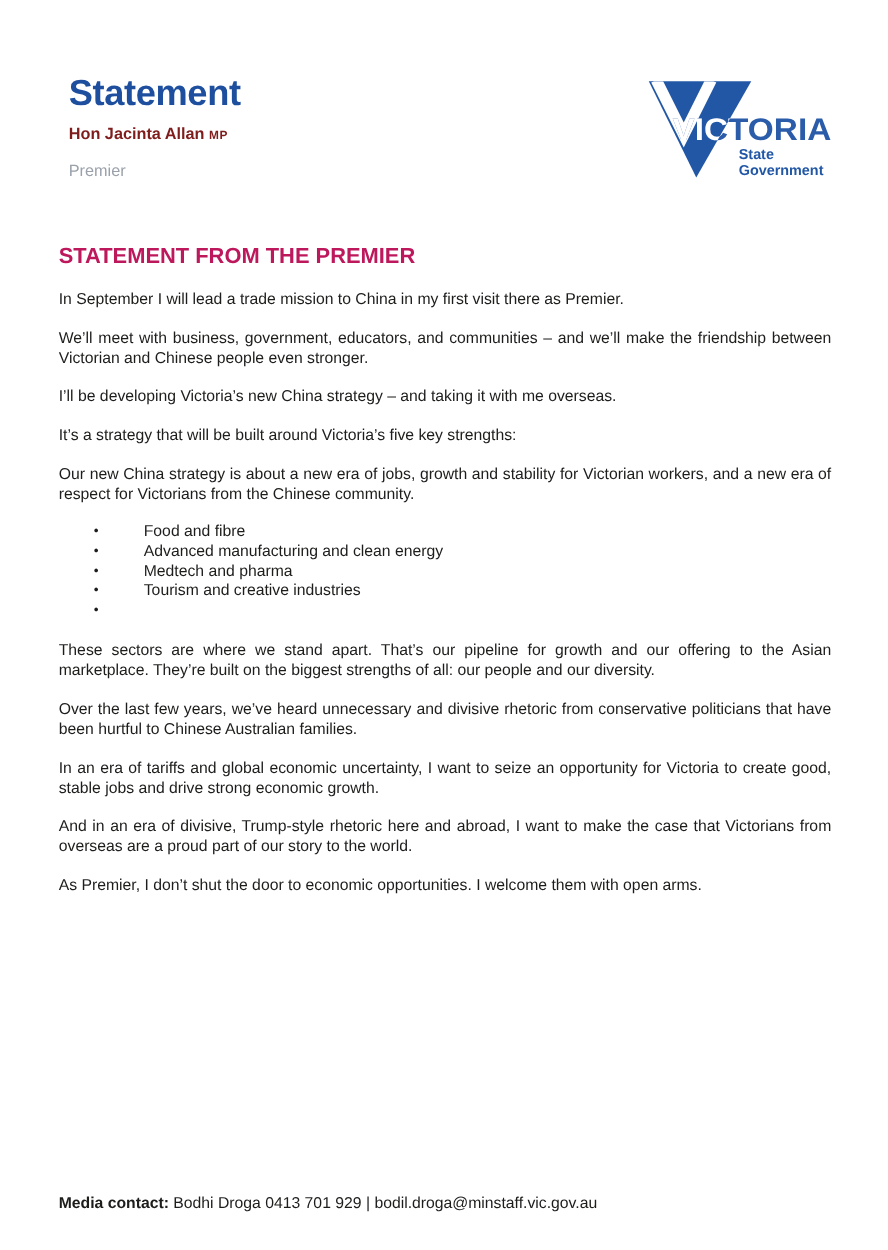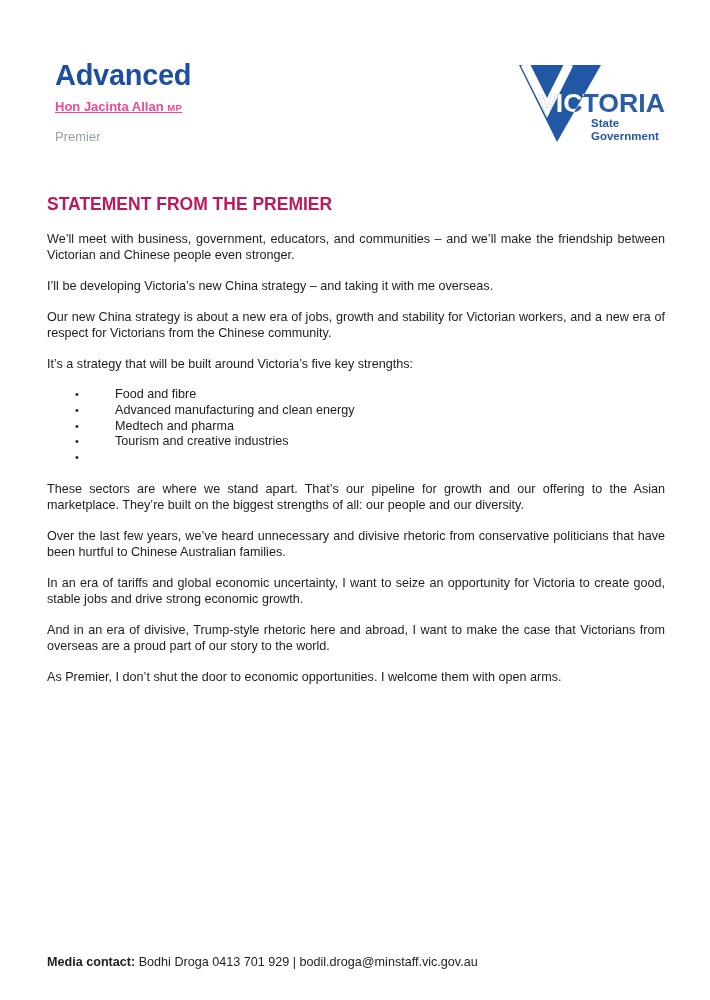--- a/index.html
+++ b/index.html
@@ -19,23 +19,22 @@
     font-size: 29px;
     font-weight: bold;
     color: #1e4f9e;
     letter-spacing: -0.3px;
     line-height: 1;
   }
   .masthead-name {
     margin-top: 10px;
     font-size: 13px;
     font-weight: bold;
-    color: #ec4899;
+    color: #7f1d1d;
     line-height: 1.1;
-    text-decoration: underline;
   }
   .masthead-name .mp { font-size: 9.5px; letter-spacing: 0.4px; }
   .masthead-role { font-size: 13px; color: #9aa1ab; margin-top: 16px; line-height: 1.1; }
 
   
   .logo { position: absolute; left: 505px; top: 58px; width: 175px; height: 92px; }
   .logo svg { width: 100%; height: 100%; display: block; }
   .logo-word {
     font-family: "Liberation Sans", sans-serif;
     font-weight: bold;
@@ -75,21 +74,21 @@
   
   .doc-footer { position: absolute; left: 47px; top: 955px; font-size: 12.6px; }
   .footer-label { font-weight: bold; }
 </style>
 </head>
 <body>
 
 <div class="page">
 
   <div class="masthead">
-    <div class="masthead-title">Advanced</div>
+    <div class="masthead-title">Statement</div>
     <div class="masthead-name"><span>Hon Jacinta Allan </span><span class="mp">MP</span></div>
     <div class="masthead-role">Premier</div>
   </div>
 
   <div class="logo">
     <svg viewBox="0 0 175 92">
       <defs>
         <clipPath id="triclip">
             <polygon points="14,7 96,7 52,84"></polygon>
           </clipPath>
@@ -99,24 +98,25 @@
       <text x="33" y="54" class="logo-word" fill="#2b5ca9" textLength="127" lengthAdjust="spacingAndGlyphs">VICTORIA</text>
       <text x="33" y="54" class="logo-word" fill="#ffffff" textLength="127" lengthAdjust="spacingAndGlyphs" clip-path="url(#triclip)">VICTORIA</text>
       <text x="86" y="69" class="logo-sub" fill="#2257a6">State</text>
       <text x="86" y="82" class="logo-sub" fill="#2257a6">Government</text>
     </svg>
   </div>
 
   <div class="content">
     <h1 class="headline">STATEMENT FROM THE PREMIER</h1>
 
+    <p class="para">In September I will lead a trade mission to China in my first visit there as Premier.</p>
     <p class="para">We’ll meet with business, government, educators, and communities – and we’ll make the friendship between Victorian and Chinese people even stronger.</p>
     <p class="para">I’ll be developing Victoria’s new China strategy – and taking it with me overseas.</p>
+    <p class="para">It’s a strategy that will be built around Victoria’s five key strengths:</p>
     <p class="para">Our new China strategy is about a new era of jobs, growth and stability for Victorian workers, and a new era of respect for Victorians from the Chinese community.</p>
-    <p class="para">It’s a strategy that will be built around Victoria’s five key strengths:</p>
 
     <ul class="strengths">
       <li>
         <span class="bullet">•</span>
         <span class="li-text">Food and fibre</span>
       </li>
       <li>
         <span class="bullet">•</span>
         <span class="li-text">Advanced manufacturing and clean energy</span>
       </li>

